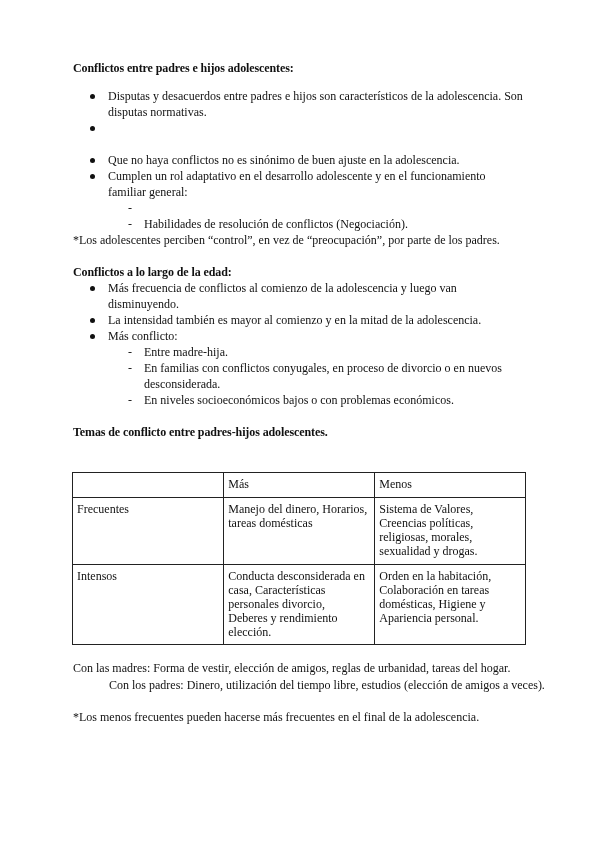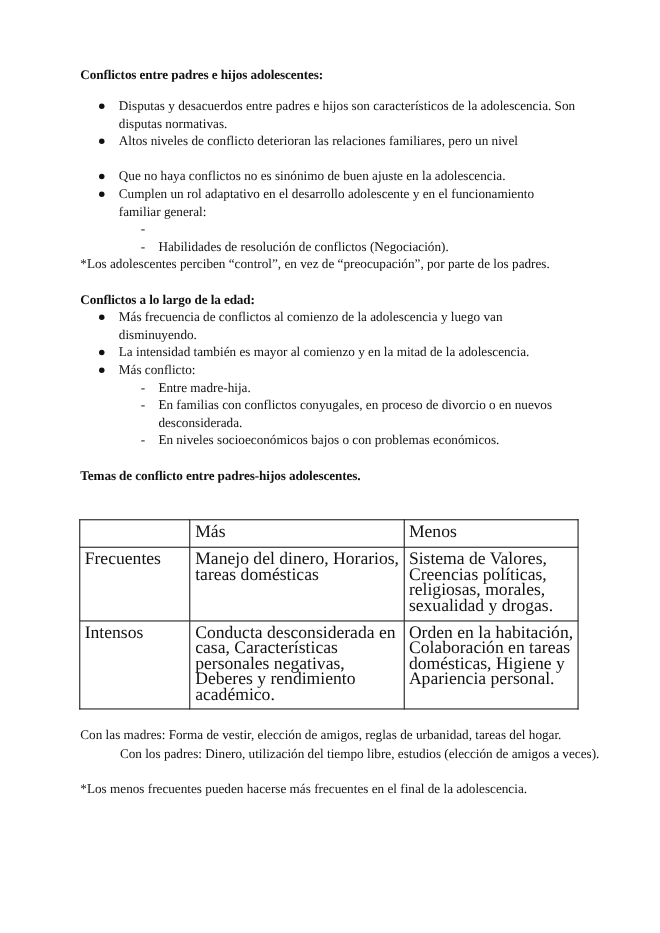--- a/index.html
+++ b/index.html
@@ -8,21 +8,21 @@
       font-family: "Liberation Serif", "DejaVu Serif", serif;
       font-size: 12px; color: #111111;
     }
     .page { position: absolute; left: 0; top: 0; width: 600px; height: 848px; }
     .line { position: absolute; white-space: nowrap; line-height: 16px; height: 16px; }
     .heading { font-weight: bold; letter-spacing: -0.1px; }
     .bullet-dot { position: absolute; width: 5px; height: 5px; border-radius: 50%; background: #111; }
     .dash { position: absolute; line-height: 16px; }
     table.topics {
       position: absolute; left: 72px; top: 472px; width: 454px;
-      border-collapse: collapse; font-size: 16px; line-height: 14px;
+      border-collapse: collapse; font-size: 12px; line-height: 14px;
     }
     table.topics td {
       border: 1.5px solid #222; vertical-align: top; padding: 4px 4px 3px 4px;
     }
     table.topics tr.hdr td { height: 17px; }
     table.topics tr.r1 td { height: 59px; }
     table.topics tr.r2 td { height: 72px; }
     .cell-line { display: block; white-space: nowrap; }
   </style>
 </head>
@@ -30,21 +30,20 @@
 
 <div class="page">
 
   <div class="line heading" style="left:73px; top:60px;">Conflictos entre padres e hijos adolescentes:</div>
 
   <div class="bullet-dot" style="left:90px; top:94px;"></div>
   <div class="line" style="left:108px; top:88px;">Disputas y desacuerdos entre padres e hijos son característicos de la adolescencia. Son</div>
   <div class="line" style="left:108px; top:104px;">disputas normativas.</div>
 
   <div class="bullet-dot" style="left:90px; top:126px;"></div>
-  <div class="line" style="left:108px; top:120px;">Altos niveles de conflicto deterioran las relaciones familiares, pero un nivel</div>
 
   <div class="bullet-dot" style="left:90px; top:158px;"></div>
   <div class="line" style="left:108px; top:152px;">Que no haya conflictos no es sinónimo de buen ajuste en la adolescencia.</div>
 
   <div class="bullet-dot" style="left:90px; top:174px;"></div>
   <div class="line" style="left:108px; top:168px;">Cumplen un rol adaptativo en el desarrollo adolescente y en el funcionamiento</div>
   <div class="line" style="left:108px; top:184px;">familiar general:</div>
 
   <div class="dash" style="left:128px; top:200px;">-</div>
   <div class="dash" style="left:128px; top:216px;">-</div>
@@ -99,23 +98,23 @@
         <span class="cell-line">Creencias políticas,</span>
         <span class="cell-line">religiosas, morales,</span>
         <span class="cell-line">sexualidad y drogas.</span>
       </td>
     </tr>
     <tr class="r2">
       <td>Intensos</td>
       <td>
         <span class="cell-line">Conducta desconsiderada en</span>
         <span class="cell-line">casa, Características</span>
-        <span class="cell-line">personales negativas,</span>
+        <span class="cell-line">personales divorcio,</span>
         <span class="cell-line">Deberes y rendimiento</span>
-        <span class="cell-line">académico.</span>
+        <span class="cell-line">elección.</span>
       </td>
       <td>
         <span class="cell-line">Orden en la habitación,</span>
         <span class="cell-line">Colaboración en tareas</span>
         <span class="cell-line">domésticas, Higiene y</span>
         <span class="cell-line">Apariencia personal.</span>
       </td>
     </tr>
   </tbody>
     </table>

